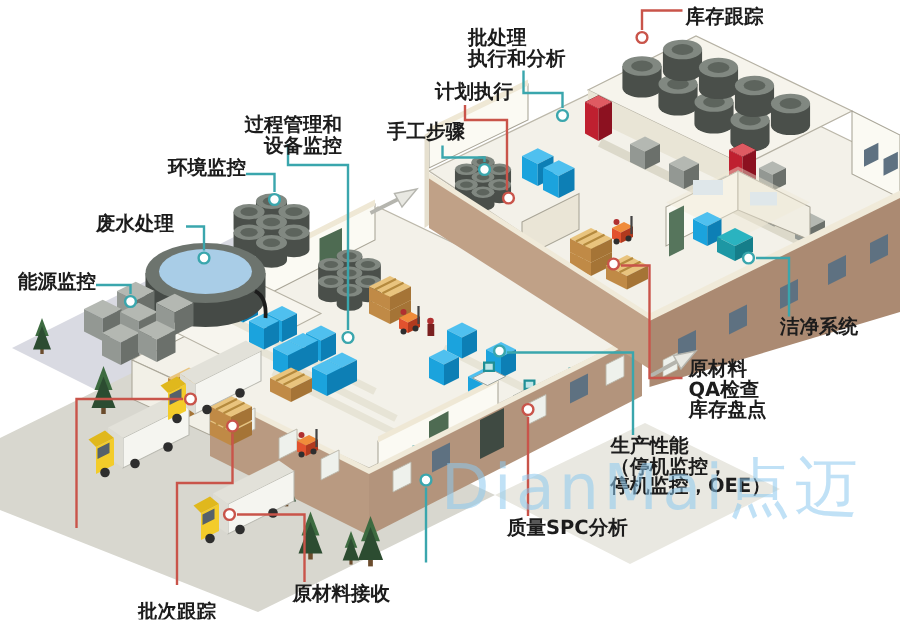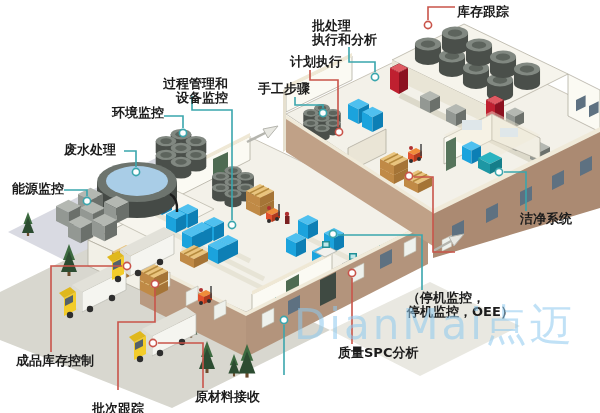--- a/index.html
+++ b/index.html
@@ -366,32 +366,37 @@
 </div>
 <div class="lbl" style="left:64px;top:143px">
   <span>废水处理</span>
 </div>
 <div class="lbl" style="left:12px;top:182px">
   <span>能源监控</span>
 </div>
 <div class="lbl" style="left:520px;top:212px">
   <span>洁净系统</span>
 </div>
+<div class="lbl" style="left:459px;top:240px">
+  <span>原材料</span>
+  <span>QA检查</span>
+  <span>库存盘点</span>
+</div>
 <div class="lbl" style="left:407px;top:291px">
+  <span>生产性能</span>
   <span>（停机监控，</span>
   <span>停机监控，OEE）</span>
 </div>
 <div class="lbl" style="left:338px;top:346px">
   <span>质量SPC分析</span>
 </div>
 <div class="lbl" style="left:195px;top:390px">
   <span>原材料接收</span>
 </div>
 <div class="lbl" style="left:92px;top:402px">
   <span>批次跟踪</span>
 </div>
 <div class="lbl" style="left:16px;top:354px">
-  <span>成品库存控制</span>
 </div>
 
 <div id="watermark">DianMai点迈</div>
 
 </div>
 
 </body></html>

